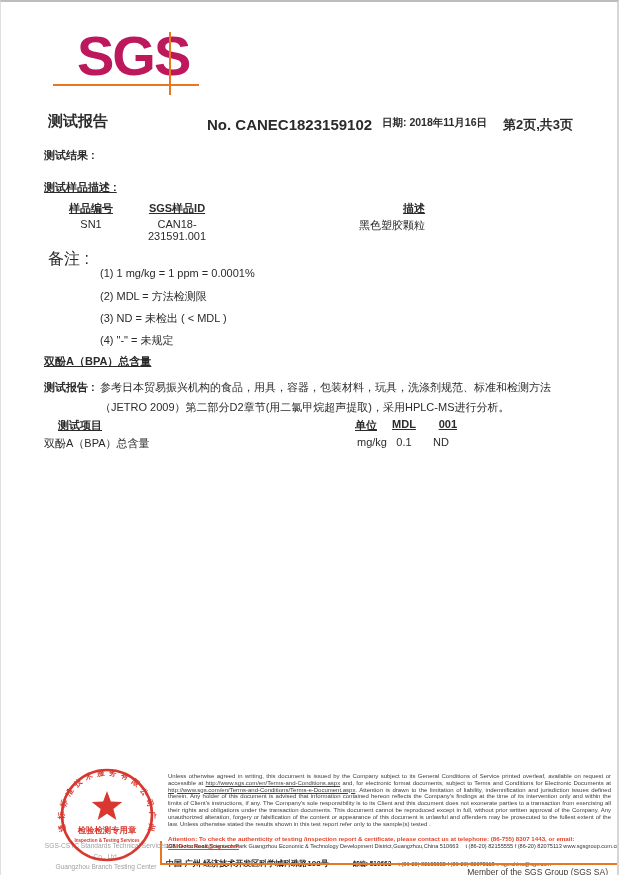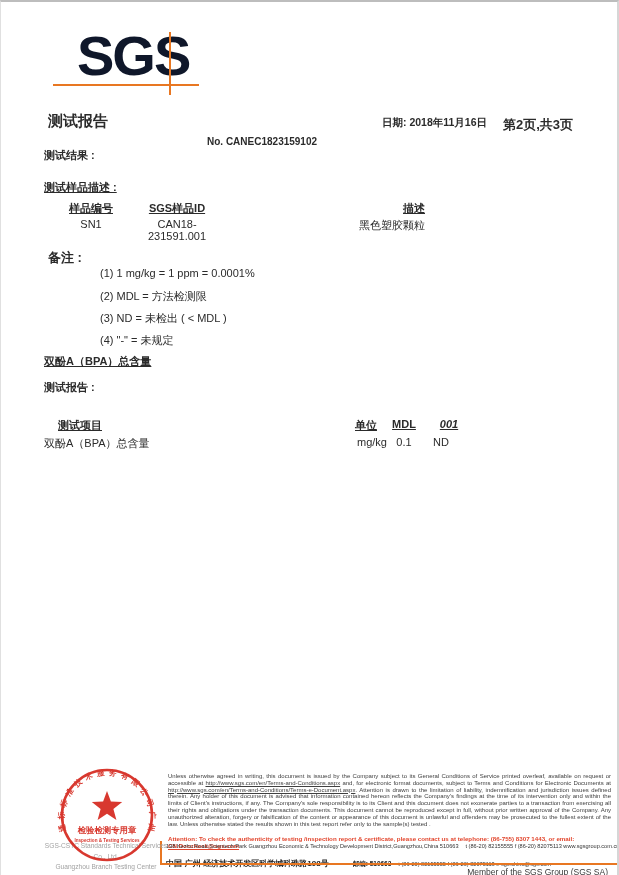--- a/index.html
+++ b/index.html
@@ -14,52 +14,52 @@
     position:relative;width:619px;height:875px;background:#ffffff;
     overflow:hidden;
     box-sizing:border-box;
     border-top:2px solid #bdbdbd;
     border-left:1px solid #e0e0e0;
     border-right:2px solid #d6d6d6;
   }
   
   .logo-text{
     position:absolute;left:76px;top:26px;
-    font-size:56px;font-weight:bold;color:#0f172a;
+    font-size:56px;font-weight:bold;color:#be185d;
     letter-spacing:-2px;line-height:56px;
   }
   .logo-hline{position:absolute;left:52px;top:82px;width:146px;height:2px;background:#e87722;}
   .logo-vline{position:absolute;left:168px;top:30px;width:2px;height:63px;background:#e87722;}
   
   .report-title{position:absolute;left:47px;top:110px;font-size:15px;font-weight:bold;}
-  .report-no{position:absolute;left:206px;top:114px;font-size:10px;font-weight:bold;margin-top:20px;}
+  .report-no{position:absolute;left:206px;top:114px;font-size:15px;font-weight:bold;}
   .report-date{position:absolute;left:381px;top:114px;font-size:10.5px;font-weight:bold;}
   .page-info{position:absolute;left:502px;top:114px;font-size:13px;font-weight:bold;}
   
   .results-label{position:absolute;left:43px;top:146px;font-size:11px;font-weight:bold;}
   .sample-title{position:absolute;left:43px;top:178px;font-size:11px;font-weight:bold;text-decoration:underline;}
   .sample-table{position:absolute;left:0;top:199px;width:619px;font-size:11px;}
   .sample-table .hdr{font-weight:bold;text-decoration:underline;}
   .s-col1{position:absolute;left:62px;width:56px;text-align:center;}
   .s-col2{position:absolute;left:130px;width:92px;text-align:center;}
   .s-col3{position:absolute;left:224px;width:200px;text-align:right;}
   .s-row2{top:18px;}
   .sample-table .cell{display:block;}
-  .remarks-label{position:absolute;left:47px;top:247px;font-size:13px;font-weight:bold;}
+  .remarks-label{position:absolute;left:47px;top:247px;font-size:16px;font-weight:normal;}
   .remark-item{position:absolute;left:99px;font-size:11px;}
   .bpa-title{position:absolute;left:43px;top:352px;font-size:11px;font-weight:bold;text-decoration:underline;}
   .method-label{position:absolute;left:43px;top:378px;font-size:11px;font-weight:bold;}
   .method-text{position:absolute;left:99px;top:375px;width:478px;font-size:11px;line-height:20px;}
   
   .rt{position:absolute;font-size:11px;}
   .rt-hdr{font-weight:bold;}
   .rt-item-h{left:57px;top:416px;}
   .rt-unit{left:344px;top:416px;width:42px;text-align:center;}
   .rt-mdl{left:386px;top:416px;width:34px;text-align:center;}
-  .rt-smp{left:428px;top:416px;width:40px;text-align:center;font-style:italic;}
+  .rt-smp{left:416px;top:416px;width:40px;text-align:right;}
   .rt-item-v{left:43px;top:434px;}
   .rt-unit-v{left:344px;top:434px;width:42px;text-align:right;}
   .rt-mdl-v{left:386px;top:434px;width:34px;text-align:center;}
   .rt-smp-v{left:420px;top:434px;width:40px;text-align:center;}
   .u{text-decoration:underline;}
   
   .fine-print{
     position:absolute;left:167px;top:765px;width:443px;
     font-size:6px;line-height:6.8px;color:#404040;text-align:justify;
   }
@@ -109,20 +109,21 @@
   </div>
 
   <div class="remarks-label">备注 :</div>
   <div class="remark-item" style="top:265px;">(1) 1 mg/kg = 1 ppm = 0.0001%</div>
   <div class="remark-item" style="top:287px;">(2) MDL = 方法检测限</div>
   <div class="remark-item" style="top:309px;">(3) ND = 未检出 ( &lt; MDL )</div>
   <div class="remark-item" style="top:331px;">(4) "-" = 未规定</div>
 
   <div class="bpa-title">双酚A（BPA）总含量</div>
   <div class="method-label">测试报告 :</div>
+  <div class="method-text">参考日本贸易振兴机构的食品，用具，容器，包装材料，玩具，洗涤剂规范、标准和检测方法（JETRO 2009）第二部分D2章节(用二氯甲烷超声提取)，采用HPLC-MS进行分析。</div>
 
   <div class="rt rt-hdr rt-item-h"><span class="u">测试项目</span></div>
   <div class="rt rt-hdr rt-unit"><span class="u">单位</span></div>
   <div class="rt rt-hdr rt-mdl"><span class="u">MDL</span></div>
   <div class="rt rt-hdr rt-smp"><span class="u">001</span></div>
   <div class="rt rt-item-v">双酚A（BPA）总含量</div>
   <div class="rt rt-unit-v">mg/kg</div>
   <div class="rt rt-mdl-v">0.1</div>
   <div class="rt rt-smp-v">ND</div>
 

